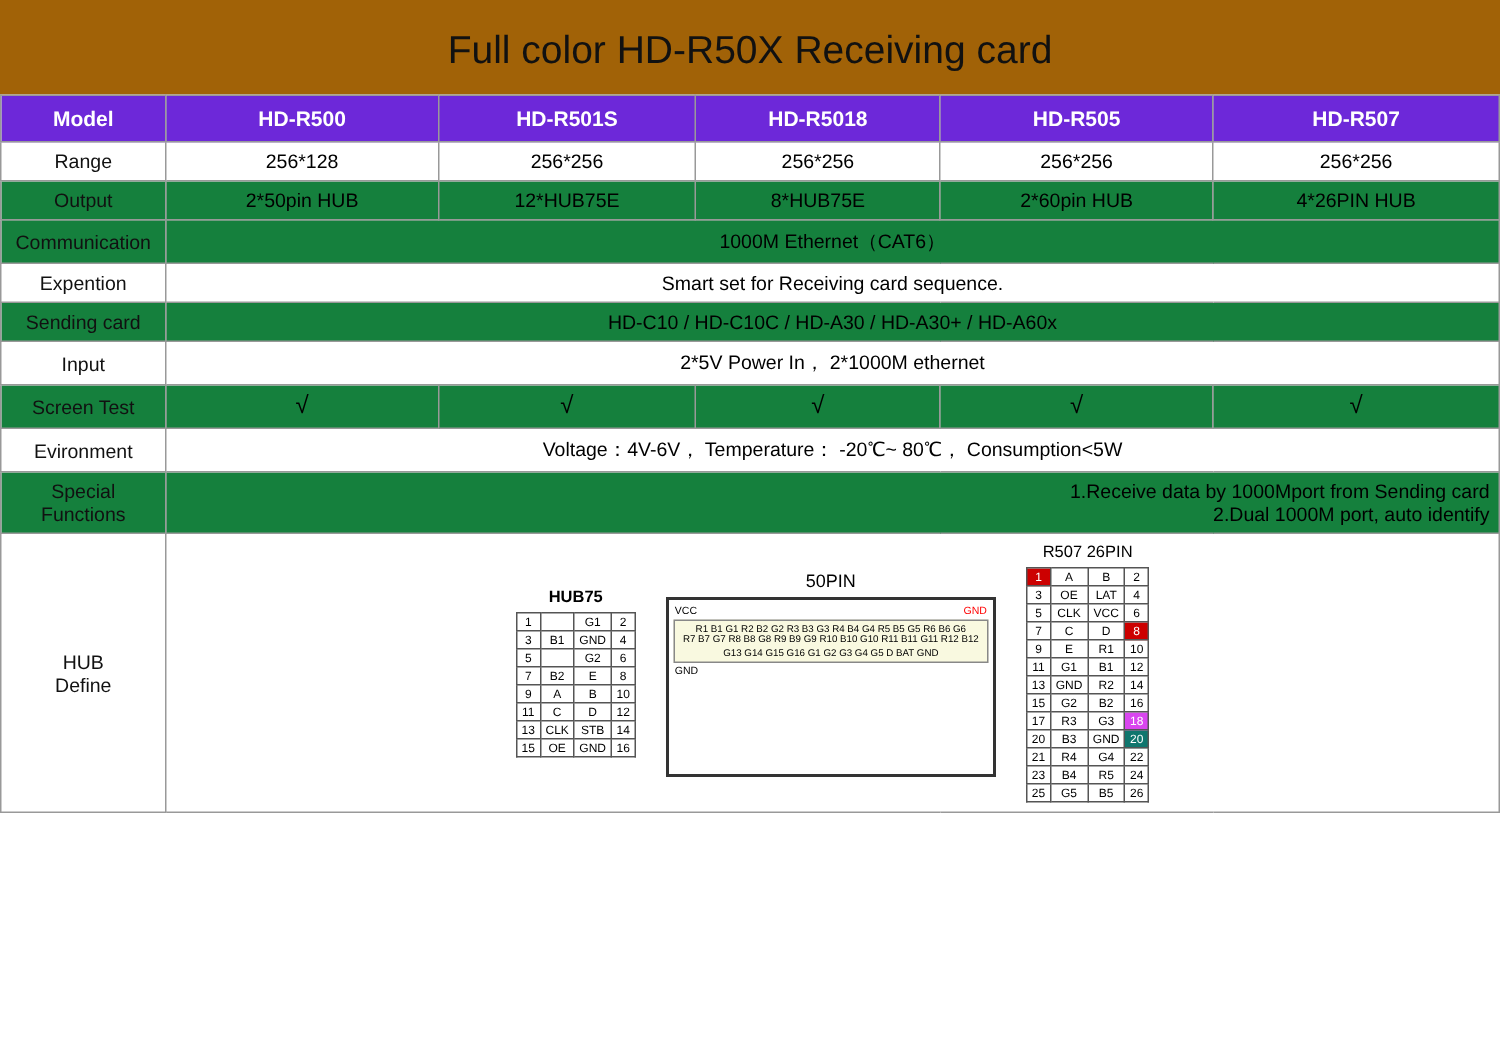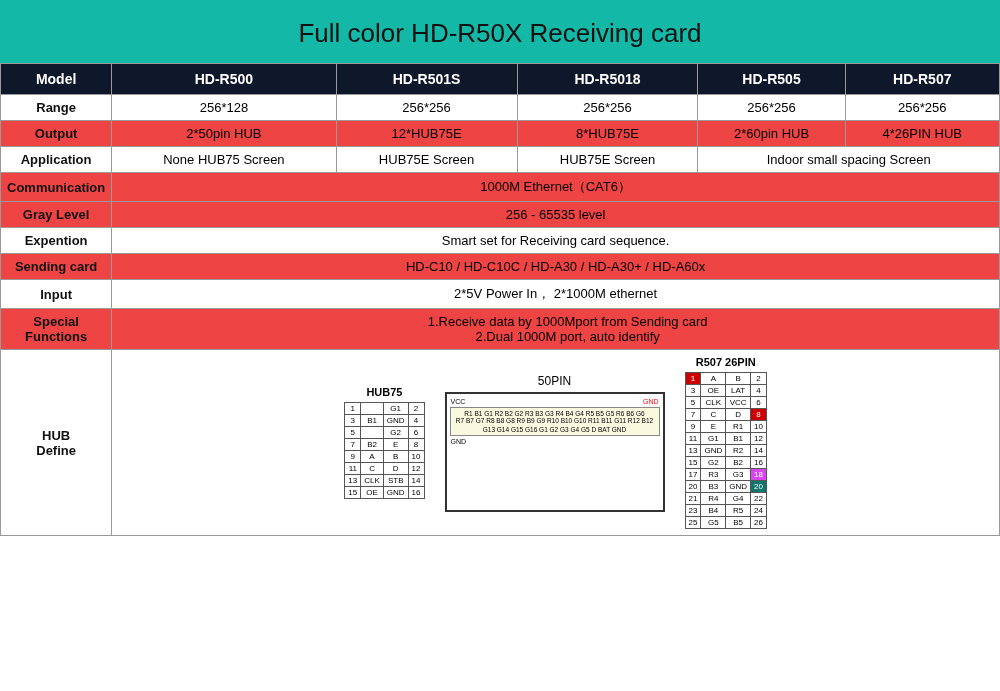--- a/index.html
+++ b/index.html
@@ -7,50 +7,50 @@
       font-family: Arial, sans-serif;
       background: #fff;
       width: 1000px;
       min-height: 691px;
     }
     .page-title {
       text-align: center;
       font-size: 26px;
       font-weight: normal;
       padding: 18px 6px 14px;
-      background: #14b8a6;
+      background: #a16207;
       color: #111;
     }
     table {
       width: 100%;
       border-collapse: collapse;
       font-size: 13px;
     }
     th, td {
       border: 1px solid #999;
       text-align: center;
       padding: 5px 6px;
       vertical-align: middle;
     }
     thead th {
-      background: #0f172a;
+      background: #6d28d9;
       color: #fff;
       font-size: 14px;
       font-weight: bold;
       padding: 7px 6px;
     }
     .row-header {
       background: #e8e8e8;
-      font-weight: bold;
+      font-weight: normal;
       font-size: 13px;
       color: #111;
       width: 110px;
     }
     .alt-row td {
-      background: #ef4444;
+      background: #15803d;
     }
     .white-row td {
       background: #fff;
     }
     .hub-image-cell {
       padding: 6px;
       background: #fff;
     }
     .hub-diagram {
       display: flex;
@@ -61,21 +61,21 @@
     .hub75-table, .r507-table {
       border-collapse: collapse;
       font-size: 8px;
     }
     .hub75-table td, .r507-table td {
       border: 1px solid #555;
       padding: 1px 3px;
       text-align: center;
     }
     .special-fn-cell {
-      text-align: center;
+      text-align: right;
       padding-left: 30px;
     }
   </style>
 </head>
 <body>
 
 <div>
   <h1 class="page-title">Full color HD-R50X Receiving card</h1>
 </div>
 
@@ -103,55 +103,56 @@
 
     <tr class="alt-row">
       <td class="row-header">Output</td>
       <td>2*50pin HUB</td>
       <td>12*HUB75E</td>
       <td>8*HUB75E</td>
       <td>2*60pin HUB</td>
       <td>4*26PIN HUB</td>
     </tr>
 
-    <tr class="white-row">
-      <td class="row-header">Application</td>
-      <td>None HUB75 Screen</td>
-      <td>HUB75E Screen</td>
-      <td>HUB75E Screen</td>
-      <td colspan="2">Indoor small spacing Screen</td>
-    </tr>
 
     <tr class="alt-row">
       <td class="row-header">Communication</td>
       <td colspan="5">1000M Ethernet（CAT6）</td>
     </tr>
 
 
-    <tr class="alt-row">
-      <td class="row-header">Gray Level</td>
-      <td colspan="5">256 - 65535 level</td>
-    </tr>
 
     <tr class="white-row">
       <td class="row-header">Expention</td>
       <td colspan="5">Smart set for Receiving card sequence.</td>
     </tr>
 
     <tr class="alt-row">
       <td class="row-header">Sending card</td>
       <td colspan="5">HD-C10 / HD-C10C / HD-A30 / HD-A30+ / HD-A60x</td>
     </tr>
 
     <tr class="white-row">
       <td class="row-header">Input</td>
       <td colspan="5">2*5V Power In，  2*1000M ethernet</td>
     </tr>
 
-
+    <tr class="alt-row">
+      <td class="row-header">Screen Test</td>
+      <td style="font-size:16px;">√</td>
+      <td style="font-size:16px;">√</td>
+      <td style="font-size:16px;">√</td>
+      <td style="font-size:16px;">√</td>
+      <td style="font-size:16px;">√</td>
+    </tr>
+
+    <tr class="white-row">
+      <td class="row-header">Evironment</td>
+      <td colspan="5">Voltage：4V-6V，   Temperature：  -20℃~ 80℃，   Consumption&lt;5W</td>
+    </tr>
 
     <tr class="alt-row">
       <td class="row-header" style="white-space:pre-line;">Special
 Functions</td>
       <td colspan="5" class="special-fn-cell">
         <div>1.Receive data by 1000Mport from Sending card</div>
         <div>2.Dual 1000M port, auto identify</div>
       </td>
     </tr>
 
@@ -230,21 +231,21 @@
                   <div>R1 B1 G1 R2 B2 G2 R3 B3 G3 R4 B4 G4 R5 B5 G5 R6 B6 G6</div>
                   <div>R7 B7 G7 R8 B8 G8 R9 B9 G9 R10 B10 G10 R11 B11 G11 R12 B12</div>
                   <div style="margin-top:2px;">G13 G14 G15 G16 G1 G2 G3 G4 G5 D BAT GND</div>
                 </div>
                 <div style="font-size:7px; text-align:left; padding:1px;">GND</div>
               </div>
             </div>
           </div>
 
           <div style="text-align:center;">
-            <div style="font-weight:bold;font-size:11px;margin-bottom:4px;">R507 26PIN</div>
+            <div style="font-weight:normal;font-size:11px;margin-bottom:4px;">R507 26PIN</div>
             <table class="r507-table">
               <tbody>
                   <tr>
                     <td style="background:#c00;color:#fff;">1</td>
                     <td>A</td>
                     <td>B</td>
                     <td>2</td>
                   </tr>
               <tr>
                     <td>3</td>

